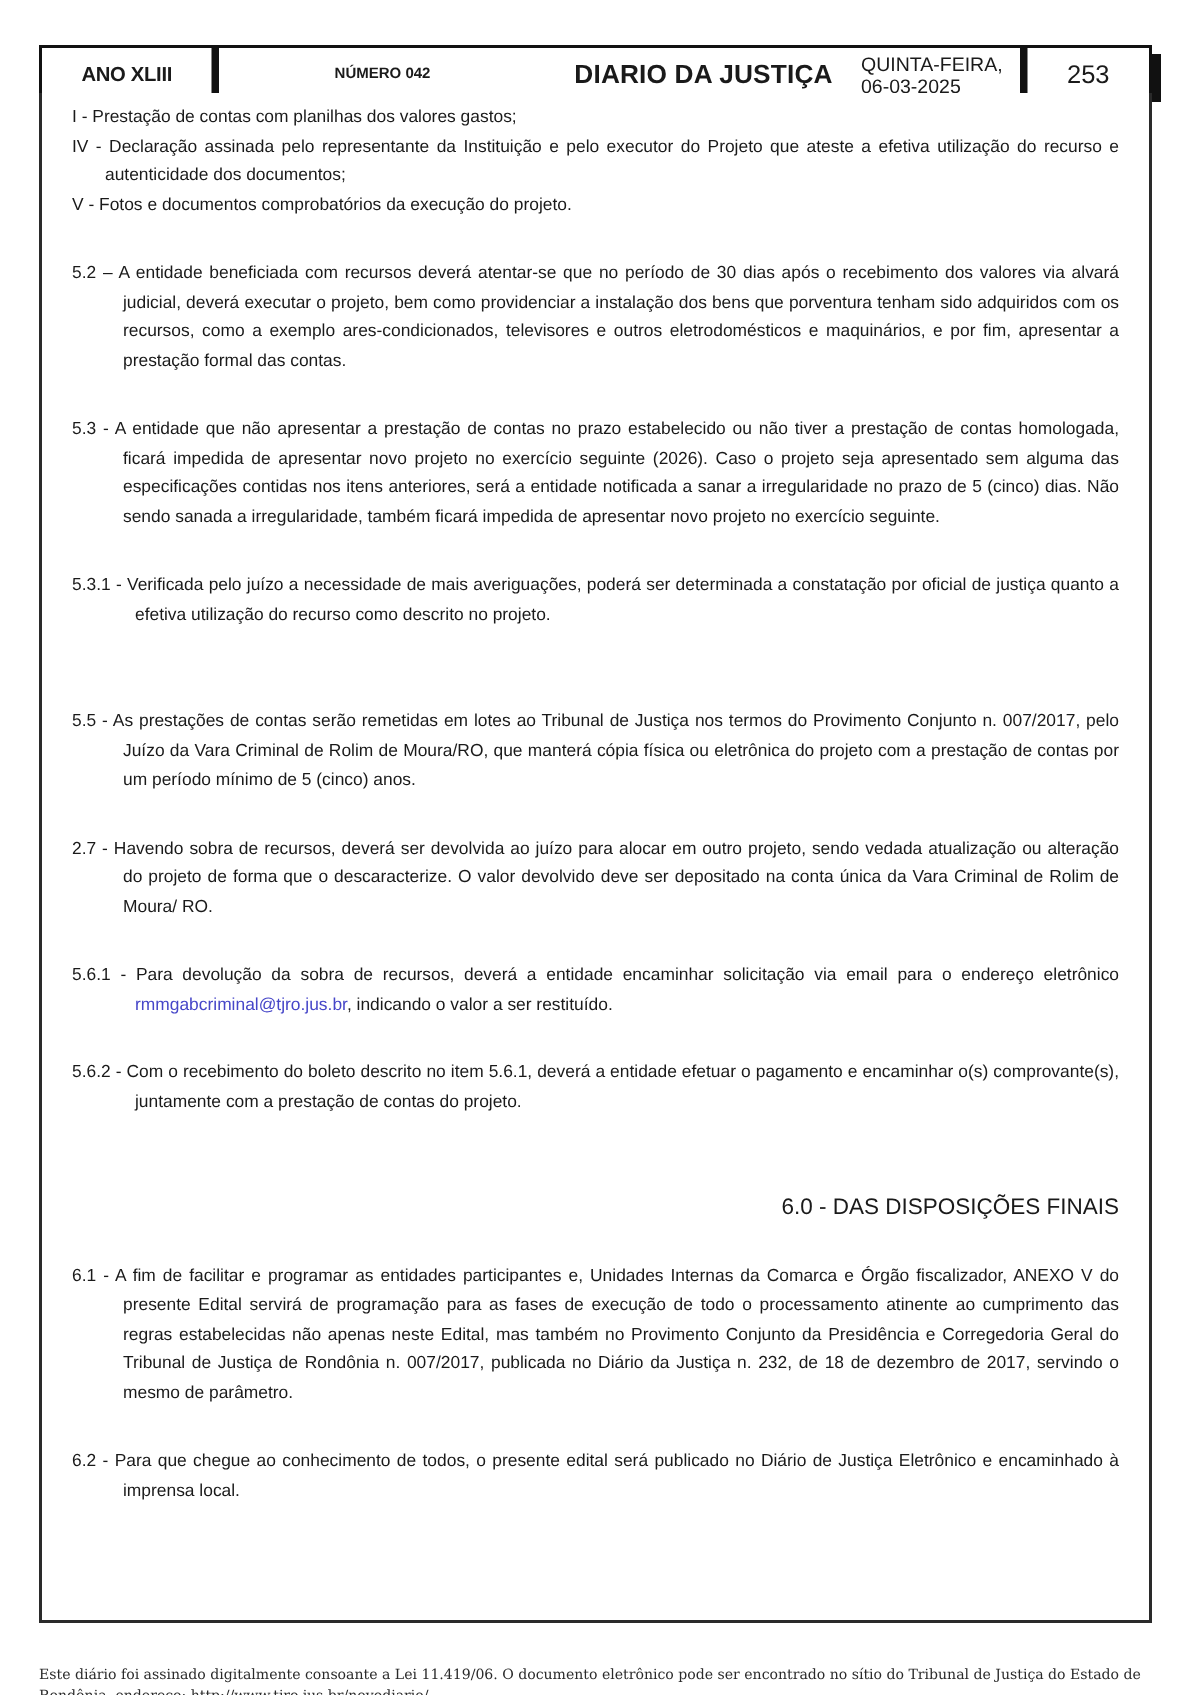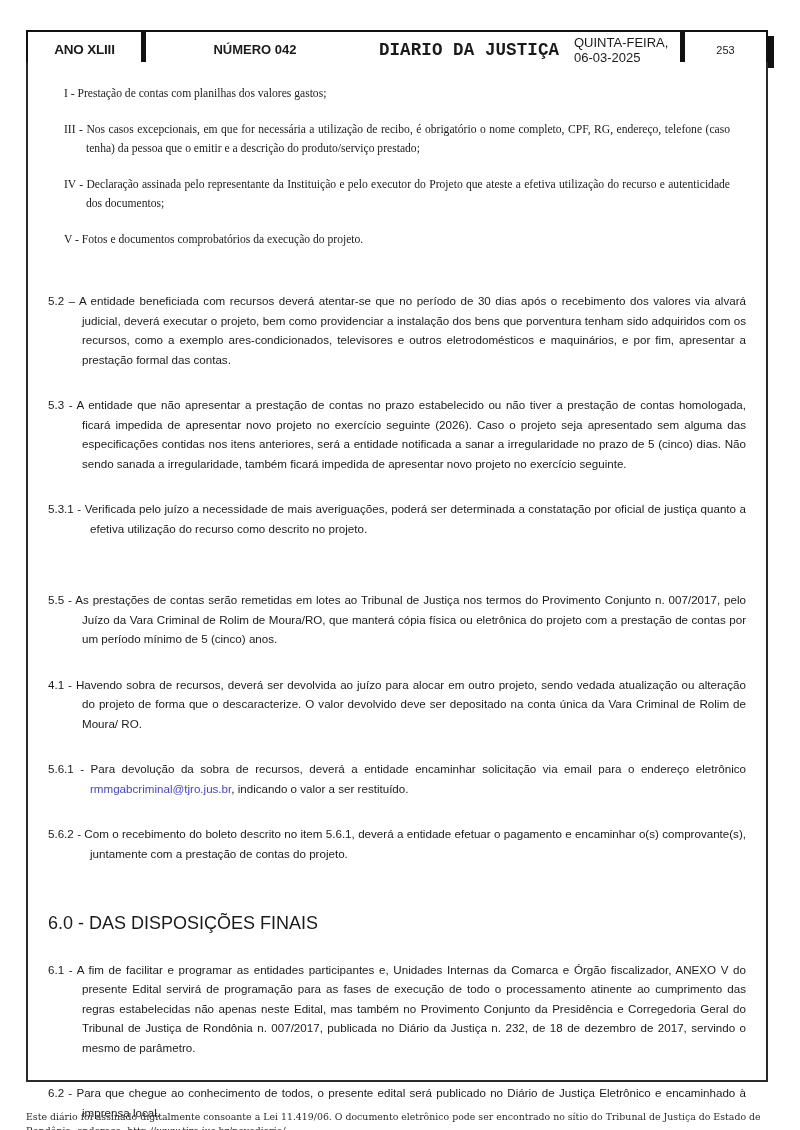--- a/index.html
+++ b/index.html
@@ -57,49 +57,48 @@
     justify-content: center;
     font-size: 13.5px;
     font-weight: bold;
     letter-spacing: -0.2px;
   }
   .mh-numero {
     width: 218px;
     display: flex;
     align-items: center;
     justify-content: center;
-    font-size: 13px;
+    font-size: 10px;
     font-weight: bold;
   }
   .mh-title {
     width: 210px;
     display: flex;
     align-items: center;
     justify-content: center;
     font-size: 17.5px;
     font-weight: bold;
     letter-spacing: 0.1px;
-    font-family: Liberation Mono, monospace;
   }
   .mh-date {
     flex: 1;
     display: flex;
     align-items: center;
     justify-content: center;
     font-size: 13px;
     font-weight: normal;
   }
   .mh-page {
     width: 86px;
     box-sizing: border-box;
     border-left: 5px solid #111111;
     display: flex;
     align-items: center;
     justify-content: center;
-    font-size: 11px;
+    font-size: 17px;
   }
 
   
   .content-frame {
     position: absolute;
     left: 26px;
     top: 62px;
     width: 742px;
     height: 1020px;
     box-sizing: border-box;
@@ -124,45 +123,44 @@
   .content {
     position: absolute;
     left: 26px;
     top: 62px;
     width: 742px;
     box-sizing: border-box;
     padding: 6px 22px 0 22px;
     z-index: 3;
   }
   .roman-item {
-    margin: 16px;
+    margin: 0;
     font-size: 11.6px;
     line-height: 19.5px;
     text-align: justify;
     padding-left: 22px;
     text-indent: -22px;
-    font-family: Liberation Serif, serif;
   }
   .num-item {
     margin: 0;
     font-size: 11.6px;
     line-height: 19.5px;
     text-align: justify;
     padding-left: 34px;
     text-indent: -34px;
   }
   .num-item.wide {
     padding-left: 42px;
     text-indent: -42px;
   }
   .heading {
     margin: 0;
-    font-size: 18px;
+    font-size: 15px;
     line-height: 19.5px;
-    text-align: left;
+    text-align: right;
   }
   .gap-md { height: 17px; }
   .gap-lg { height: 26px; }
   .gap-xl { height: 34px; }
   .email-link {
     color: #4646c8;
   }
 
   
   .footer {
@@ -193,40 +191,39 @@
     <div class="mh-date">QUINTA-FEIRA, 06-03-2025</div>
     <div class="mh-page">253</div>
   </div>
 
   <div class="content-frame-inner"></div>
   <div class="content-frame"></div>
 
   <div class="content">
 
     <p class="roman-item">I - Prestação de contas com planilhas dos valores gastos;</p>
-    <p class="roman-item">III - Nos casos excepcionais, em que for necessária a utilização de recibo, é obrigatório o nome completo, CPF, RG, endereço, telefone (caso tenha) da pessoa que o emitir e a descrição do produto/serviço prestado;</p>
     <p class="roman-item">IV - Declaração assinada pelo representante da Instituição e pelo executor do Projeto que ateste a efetiva utilização do recurso e autenticidade dos documentos;</p>
     <p class="roman-item">V - Fotos e documentos comprobatórios da execução do projeto.</p>
 
     <div class="gap-lg"></div>
     <p class="num-item">5.2 – A entidade beneficiada com recursos deverá atentar-se que no período de 30 dias após o recebimento dos valores via alvará judicial, deverá executar o projeto, bem como providenciar a instalação dos bens que porventura tenham sido adquiridos com os recursos, como a exemplo ares-condicionados, televisores e outros eletrodomésticos e maquinários, e por fim, apresentar a prestação formal das contas.</p>
 
     <div class="gap-lg"></div>
     <p class="num-item">5.3 - A entidade que não apresentar a prestação de contas no prazo estabelecido ou não tiver a prestação de contas homologada, ficará impedida de apresentar novo projeto no exercício seguinte (2026). Caso o projeto seja apresentado sem alguma das especificações contidas nos itens anteriores, será a entidade notificada a sanar a irregularidade no prazo de 5 (cinco) dias. Não sendo sanada a irregularidade, também ficará impedida de apresentar novo projeto no exercício seguinte.</p>
 
     <div class="gap-lg"></div>
     <p class="num-item wide">5.3.1 - Verificada pelo juízo a necessidade de mais averiguações, poderá ser determinada a constatação por oficial de justiça quanto a efetiva utilização do recurso como descrito no projeto.</p>
 
     <div class="gap-lg"></div>
 
     <div class="gap-lg"></div>
     <p class="num-item">5.5 - As prestações de contas serão remetidas em lotes ao Tribunal de Justiça nos termos do Provimento Conjunto n. 007/2017, pelo Juízo da Vara Criminal de Rolim de Moura/RO, que manterá cópia física ou eletrônica do projeto com a prestação de contas por um período mínimo de 5 (cinco) anos.</p>
 
     <div class="gap-lg"></div>
-    <p class="num-item">4.1 - Havendo sobra de recursos, deverá ser devolvida ao juízo para alocar em outro projeto, sendo vedada atualização ou alteração do projeto de forma que o descaracterize. O valor devolvido deve ser depositado na conta única da Vara Criminal de Rolim de Moura/ RO.</p>
+    <p class="num-item">2.7 - Havendo sobra de recursos, deverá ser devolvida ao juízo para alocar em outro projeto, sendo vedada atualização ou alteração do projeto de forma que o descaracterize. O valor devolvido deve ser depositado na conta única da Vara Criminal de Rolim de Moura/ RO.</p>
 
     <div class="gap-lg"></div>
     <p class="num-item wide"><span>5.6.1 - Para devolução da sobra de recursos, deverá a entidade encaminhar solicitação via email para o endereço eletrônico </span><span class="email-link">rmmgabcriminal@tjro.jus.br</span><span>, indicando o valor a ser restituído.</span></p>
 
     <div class="gap-lg"></div>
     <p class="num-item wide">5.6.2 - Com o recebimento do boleto descrito no item 5.6.1, deverá a entidade efetuar o pagamento e encaminhar o(s) comprovante(s), juntamente com a prestação de contas do projeto.</p>
 
     <div class="gap-xl"></div>
     <div class="gap-md"></div>
     <p class="heading">6.0 - DAS DISPOSIÇÕES FINAIS</p>

